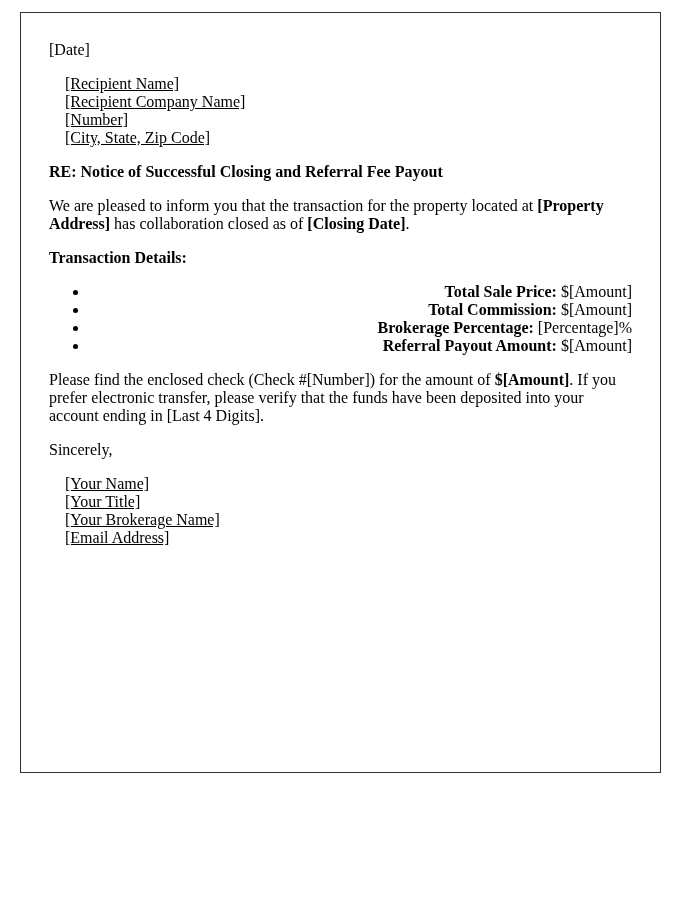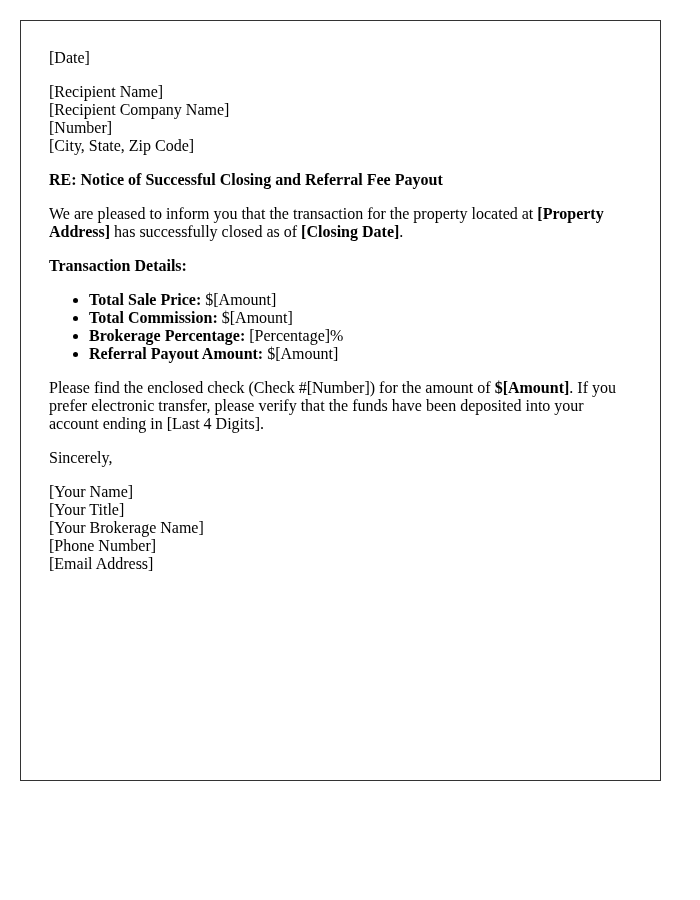--- a/index.html
+++ b/index.html
@@ -11,76 +11,76 @@
       width: 700px;
       height: 900px;
       position: relative;
       font-family: "Liberation Serif", "DejaVu Serif", serif;
       font-size: 16px;
       color: #000;
     }
     .letter {
       position: absolute;
       left: 20px;
-      top: 20px;
+      top: 12px;
       width: 641px;
       height: 761px;
       box-sizing: border-box;
       border: 1px solid #333;
       padding: 28px 28px 0 28px;
       line-height: 18px;
     }
     .letter p {
       margin: 0 0 16px 0;
     }
     .block {
-      margin: 0 0 16px 0;
+      margin: 0 0 16px 16px;
+      text-decoration: underline;
     }
     .block div { line-height: 18px; }
     b, strong { font-weight: bold; margin-top: 23px; }
     ul.details {
       margin: 0 0 16px 0;
       padding-left: 40px;
       list-style: disc;
     }
-    ul.details li { line-height: 18px; }
+    ul.details li { line-height: 18px; text-align: right; }
   </style>
 </head>
 <body>
 
 <div class="letter">
   <p>[Date]</p>
 
   <div class="block">
     <div>[Recipient Name]</div>
     <div>[Recipient Company Name]</div>
     <div>[Number]</div>
     <div>[City, State, Zip Code]</div>
   </div>
 
   <p><strong>RE: Notice of Successful Closing and Referral Fee Payout</strong></p>
 
 
-  <p><span>We are pleased to inform you that the transaction for the property located at </span><strong>[Property Address]</strong><span> has successfully closed as of </span><strong>[Closing Date]</strong><span>.</span></p>
+  <p><span>We are pleased to inform you that the transaction for the property located at </span><strong>[Property Address]</strong><span> has collaboration closed as of </span><strong>[Closing Date]</strong><span>.</span></p>
 
 
   <p><strong>Transaction Details:</strong></p>
 
   <ul class="details">
     <li><strong>Total Sale Price:</strong><span> $[Amount]</span></li>
     <li><strong>Total Commission:</strong><span> $[Amount]</span></li>
     <li><strong>Brokerage Percentage:</strong><span> [Percentage]%</span></li>
     <li><strong>Referral Payout Amount:</strong><span> $[Amount]</span></li>
   </ul>
 
   <p><span>Please find the enclosed check (Check #[Number]) for the amount of </span><strong>$[Amount]</strong><span>. If you prefer electronic transfer, please verify that the funds have been deposited into your account ending in [Last 4 Digits].</span></p>
 
 
   <p>Sincerely,</p>
 
   <div class="block">
     <div>[Your Name]</div>
     <div>[Your Title]</div>
     <div>[Your Brokerage Name]</div>
-    <div>[Phone Number]</div>
     <div>[Email Address]</div>
   </div>
 </div>
 
 </body></html>

